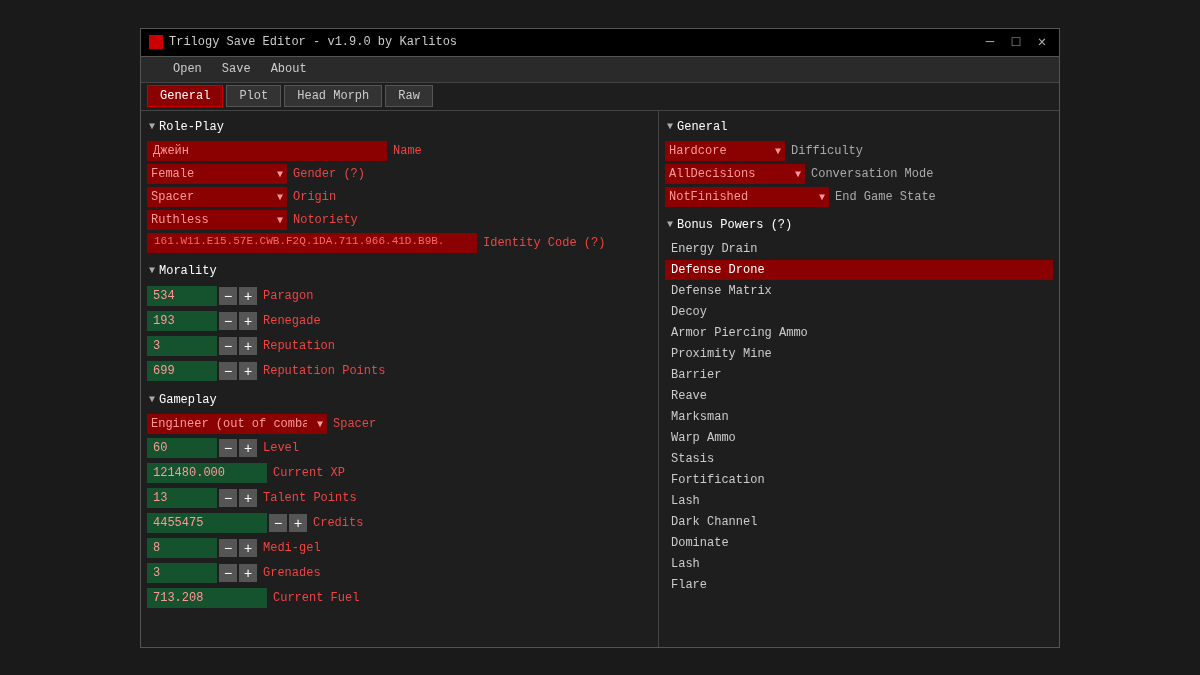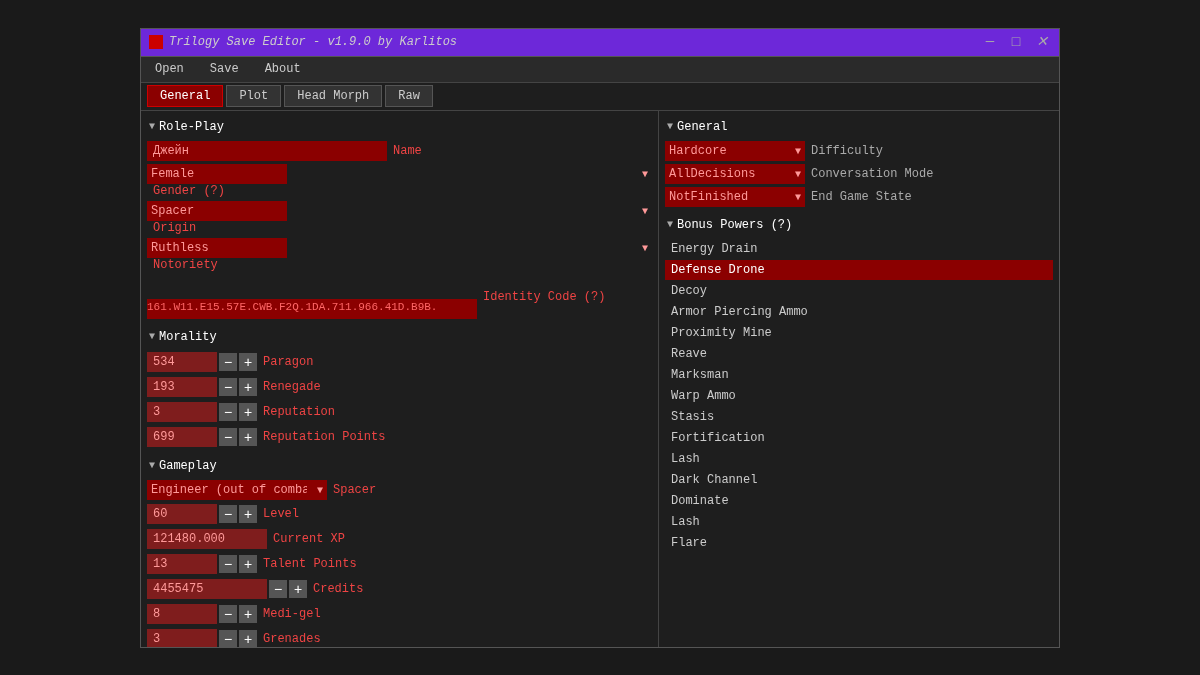--- a/index.html
+++ b/index.html
@@ -16,28 +16,27 @@
     }
     .window {
       width: 920px;
       height: 620px;
       background: #1e1e1e;
       border: 1px solid #555;
       display: flex;
       flex-direction: column;
     }
     .title-bar {
-      background: #6d28d9;
+      background: #000000;
       height: 28px;
       display: flex;
       align-items: center;
       padding: 0 8px;
       border-bottom: 1px solid #555;
       flex-shrink: 0;
-      font-style: italic;
     }
     .title-bar-icon {
       width: 14px;
       height: 14px;
       background: #c00;
       margin-right: 6px;
       flex-shrink: 0;
     }
     .title-bar-text {
       color: #ccc;
@@ -54,22 +53,22 @@
       cursor: pointer;
       width: 18px;
       text-align: center;
       line-height: 1;
     }
     .menu-bar {
       background: #2a2a2a;
       height: 26px;
       display: flex;
       align-items: center;
-      padding: 0 6px;
-      gap: 10px;
+      padding: 0 24px;
+      gap: 4px;
       border-bottom: 1px solid #444;
       flex-shrink: 0;
     }
     .menu-item {
       color: #ccc;
       padding: 2px 8px;
       cursor: pointer;
       font-size: 12px;
     }
     .tabs-bar {
@@ -127,43 +126,43 @@
     .section-block {
       margin-bottom: 8px;
     }
     .field-row {
       display: flex;
       align-items: center;
       margin-bottom: 3px;
       min-height: 22px;
     }
     .field-input {
-      background: #7f1d1d;
+      background: #14532d;
       color: #ff9999;
       border: none;
       padding: 2px 6px;
       font-family: 'Courier New', monospace;
       font-size: 12px;
       height: 20px;
     }
     .field-input-medium {
       width: 120px;
     }
     .field-input-small {
       width: 70px;
     }
     .field-label {
       color: #ef4444;
       margin-left: 6px;
       font-size: 12px;
     }
     .dropdown-row {
       display: flex;
+      align-items: center;
       margin-bottom: 3px;
-      flex-direction: column;
     }
     .dropdown-select {
       background: #8b0000;
       color: #ff9999;
       border: none;
       padding: 2px 4px;
       font-family: 'Courier New', monospace;
       font-size: 12px;
       height: 20px;
       width: 140px;
@@ -206,27 +205,26 @@
       flex-shrink: 0;
     }
     .identity-row {
       display: flex;
       align-items: center;
       margin-bottom: 3px;
     }
     .identity-code {
       background: #8b0000;
       color: #ff6666;
-      padding: 2px 0;
+      padding: 2px 7px;
       font-size: 11px;
       width: 330px;
       height: 20px;
       overflow: hidden;
       white-space: nowrap;
-      margin-top: 24px;
     }
     
     .rp-field-row {
       display: flex;
       align-items: center;
       margin-bottom: 3px;
     }
     .rp-label {
       color: #aaa;
       margin-left: 6px;
@@ -494,21 +492,21 @@
     <div class="right-panel">
 
       <div class="section-block">
         <div class="section-header">
           <span class="arrow">▼</span>
           <span>General</span>
         </div>
 
         <div class="rp-field-row">
           <div class="dropdown-wrapper">
-            <select class="dropdown-select" style="width:140px;">
+            <select class="dropdown-select" style="width:120px;">
               <option>Hardcore</option>
               <option>Casual</option>
               <option>Normal</option>
               <option>Veteran</option>
               <option>Insanity</option>
             </select>
             <span class="dropdown-arrow">▼</span>
           </div>
           <span class="rp-label">Difficulty</span>
         </div>
@@ -520,41 +518,43 @@
               <option>ParagonOnly</option>
               <option>RenegadeOnly</option>
             </select>
             <span class="dropdown-arrow">▼</span>
           </div>
           <span class="rp-label">Conversation Mode</span>
         </div>
 
         <div class="rp-field-row">
           <div class="dropdown-wrapper">
-            <select class="dropdown-select" style="width:140px;">
+            <select class="dropdown-select" style="width:164px;">
               <option>NotFinished</option>
               <option>Finished</option>
             </select>
             <span class="dropdown-arrow">▼</span>
           </div>
           <span class="rp-label">End Game State</span>
         </div>
       </div>
 
       <div class="section-block">
         <div class="section-header">
           <span class="arrow">▼</span>
           <span>Bonus Powers (?)</span>
         </div>
         <div id="bonus-powers-list">
         <div class="bonus-power-item">Energy Drain</div>
             <div class="bonus-power-item selected">Defense Drone</div>
+            <div class="bonus-power-item">Defense Matrix</div>
             <div class="bonus-power-item">Decoy</div>
             <div class="bonus-power-item">Armor Piercing Ammo</div>
             <div class="bonus-power-item">Proximity Mine</div>
+            <div class="bonus-power-item">Barrier</div>
             <div class="bonus-power-item">Reave</div>
             <div class="bonus-power-item">Marksman</div>
             <div class="bonus-power-item">Warp Ammo</div>
             <div class="bonus-power-item">Stasis</div>
             <div class="bonus-power-item">Fortification</div>
             <div class="bonus-power-item">Lash</div>
             <div class="bonus-power-item">Dark Channel</div>
             <div class="bonus-power-item">Dominate</div>
             <div class="bonus-power-item">Lash</div>
             <div class="bonus-power-item">Flare</div>

